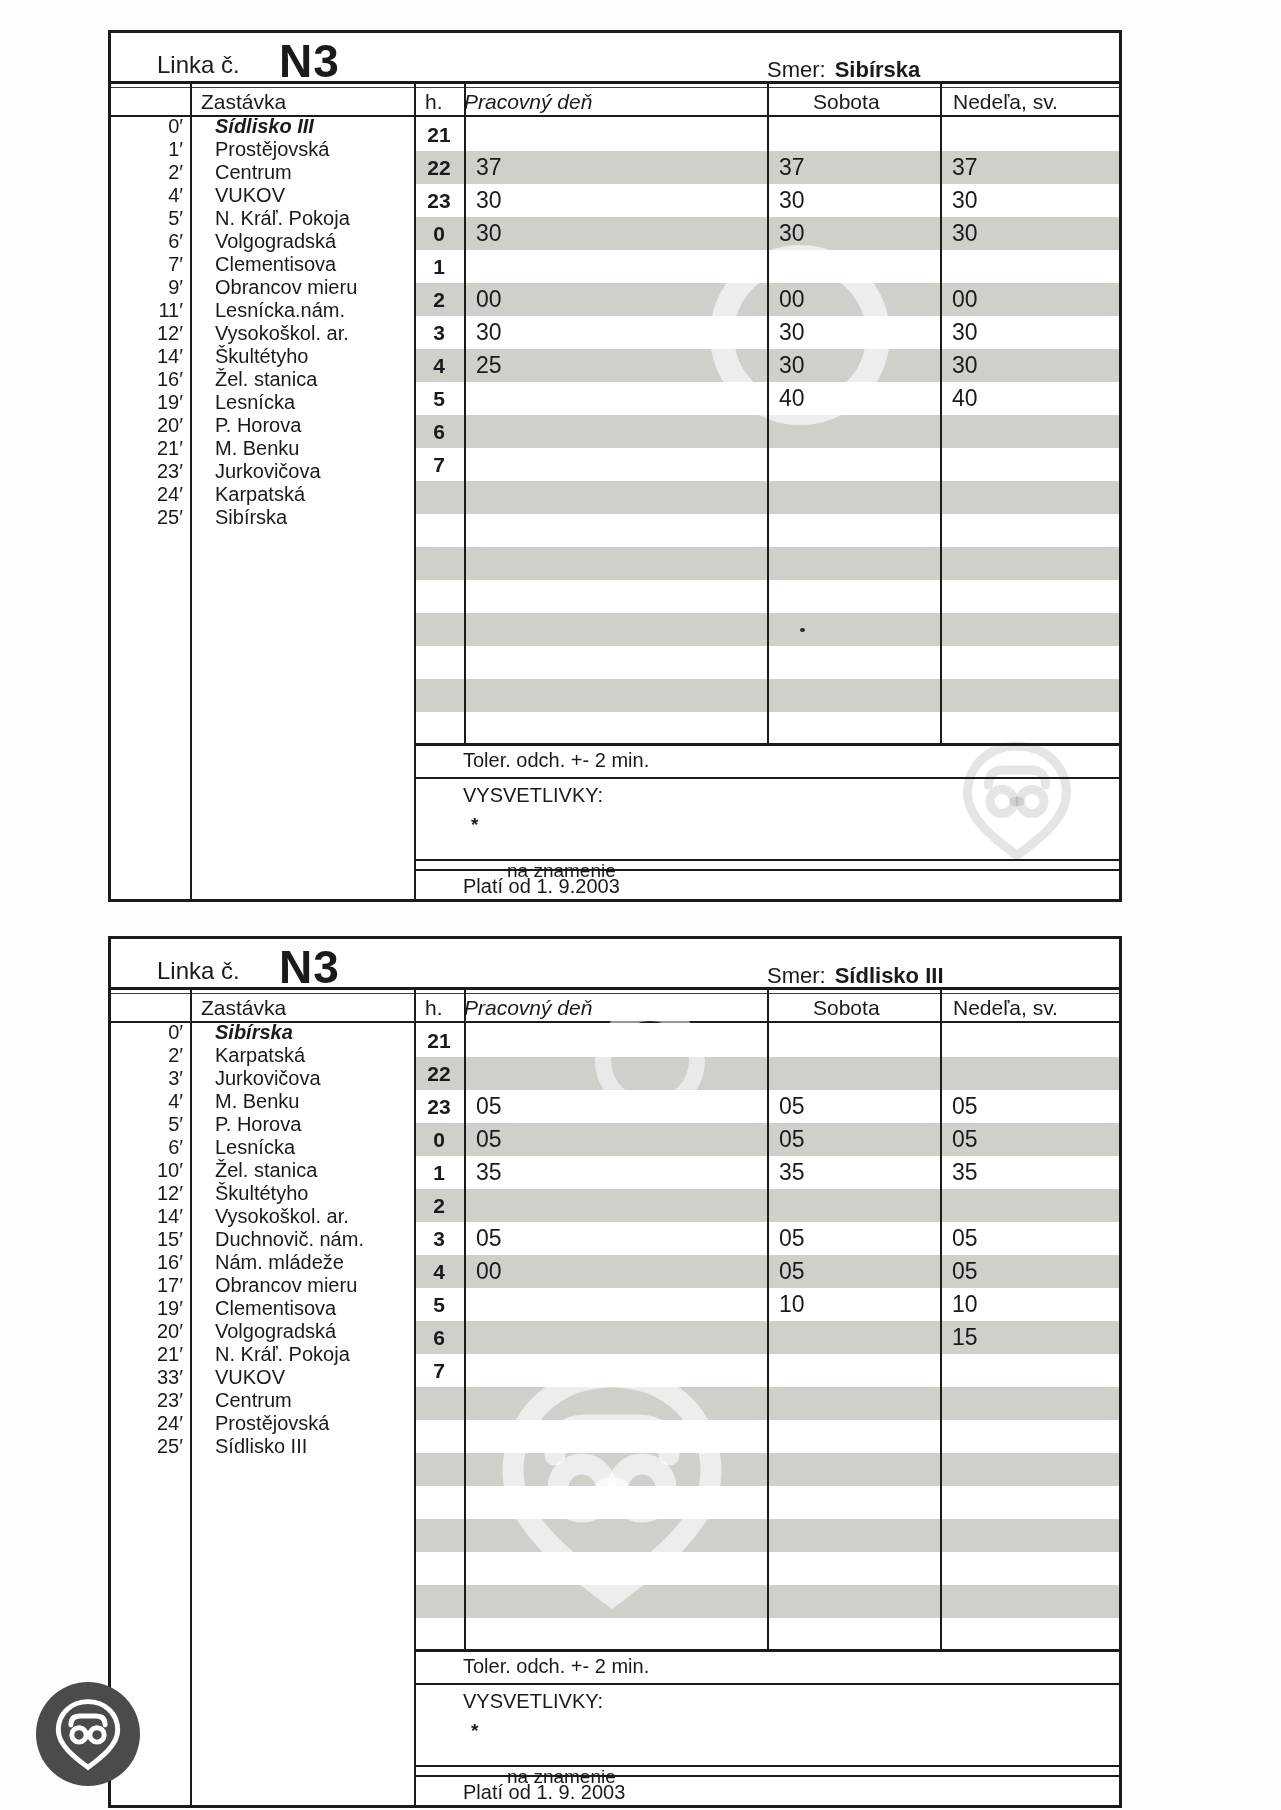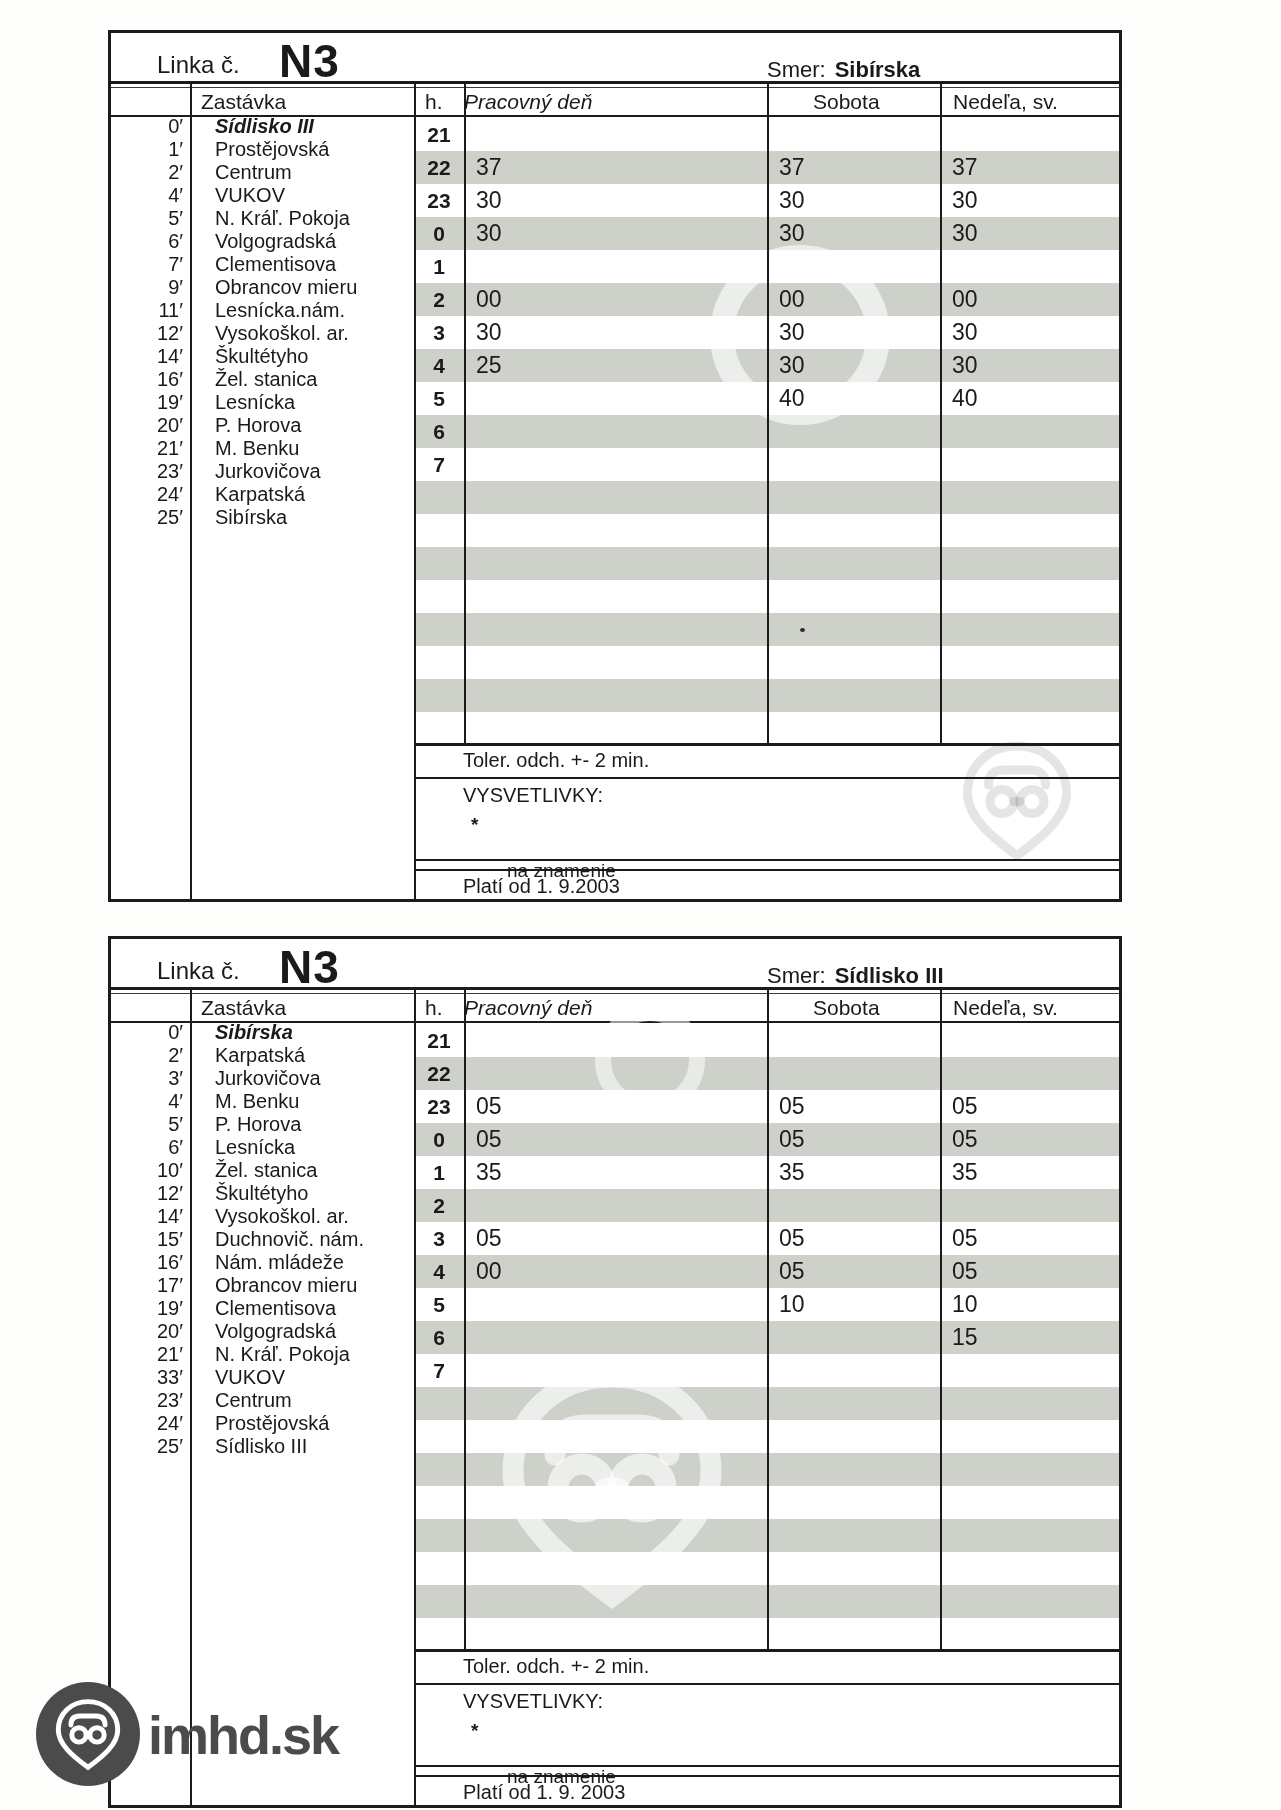--- a/index.html
+++ b/index.html
@@ -454,14 +454,13 @@
 <div class="logo">
   <div class="logo-circle">
     <svg width="90" height="90" viewBox="0 0 100 100" fill="none" stroke="#ffffff" stroke-width="5.5" stroke-linecap="round">
       <path d="M50 14 C69 14 83 27.5 83 45.5 C83 62 65.5 75.5 50 87 C34.5 75.5 17 62 17 45.5 C17 27.5 31 14 50 14 Z"></path>
       <path d="M31 40 Q31 30 41 30 L59 30 Q69 30 69 40"></path>
       <circle cx="40" cy="51" r="8"></circle>
         <circle cx="60" cy="51" r="8"></circle>
       <path d="M48 51 L52 51"></path>
     </svg>
   </div>
-  <span class="logo-text">imhd.sk</span>
 </div>
 
 </body></html>

